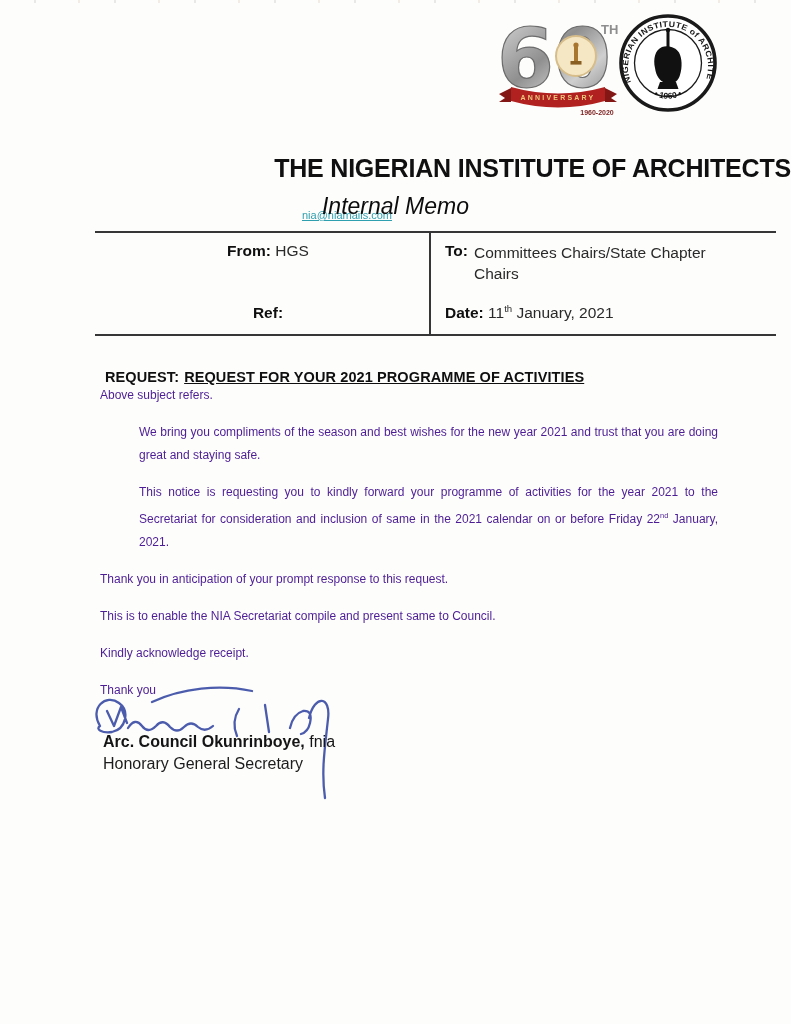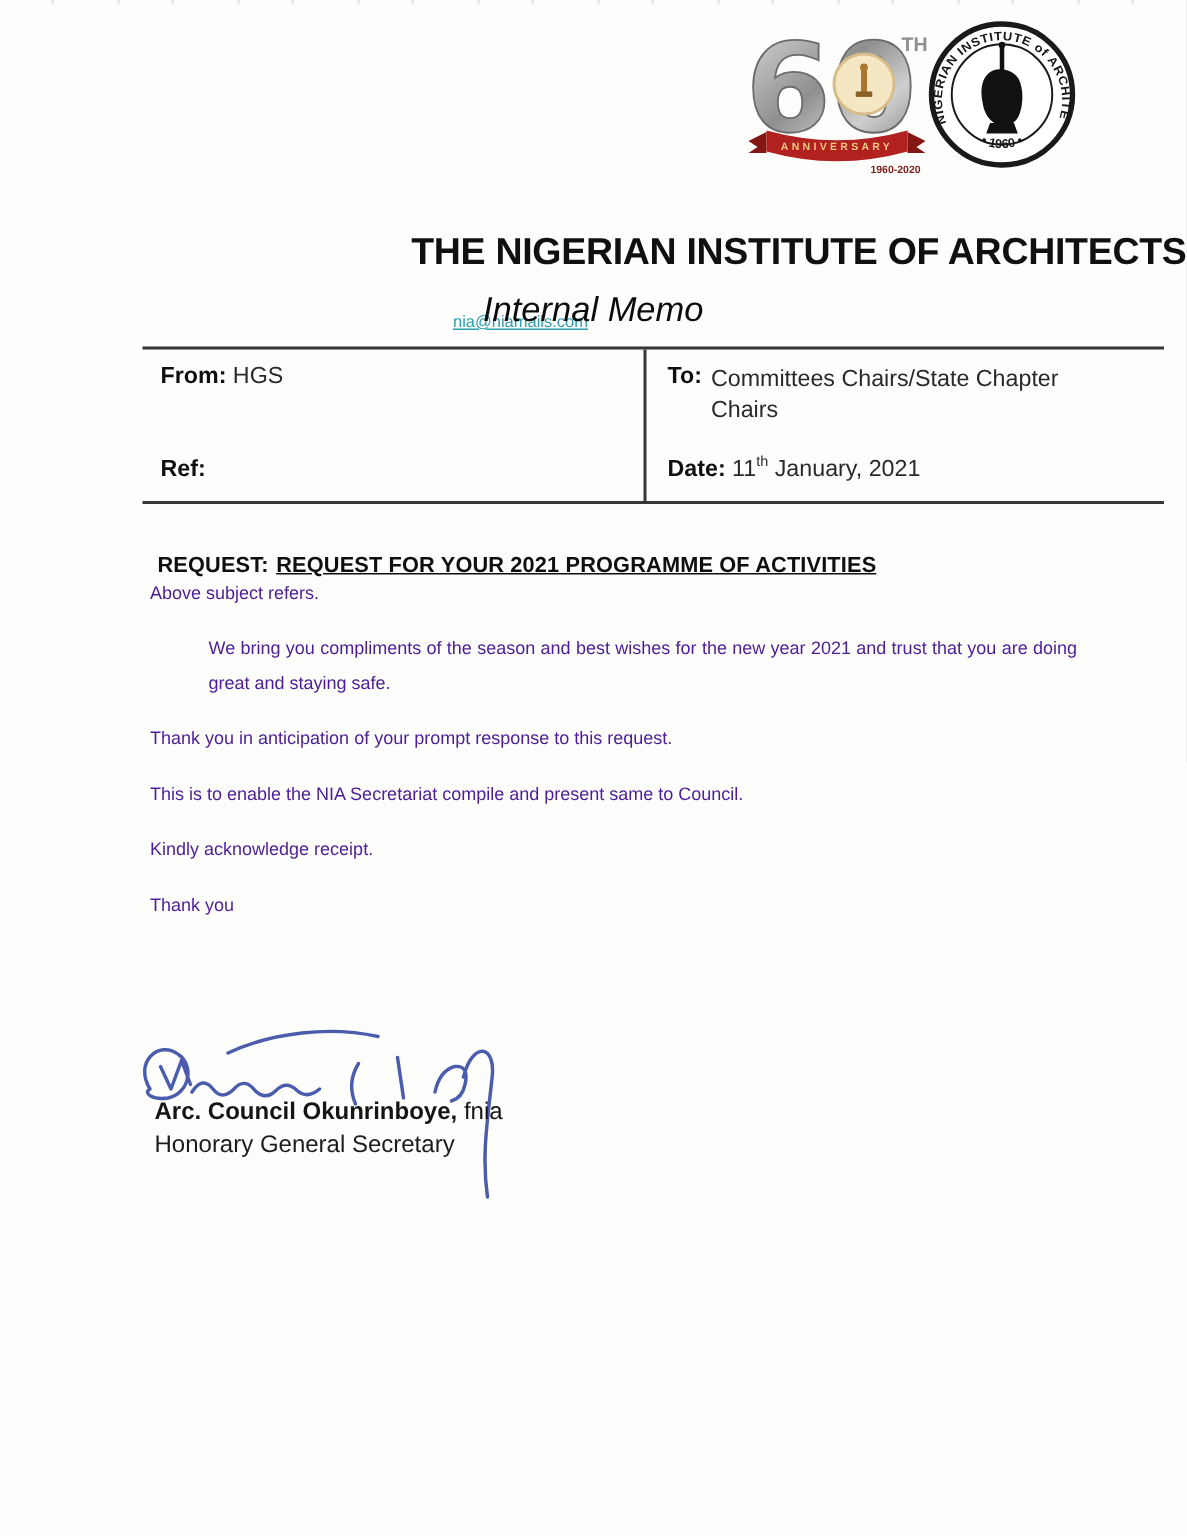--- a/index.html
+++ b/index.html
@@ -31,21 +31,21 @@
     position:absolute; top:193px; left:0; width:791px; text-align:center;
     font-size:23px; font-weight:normal; font-style:italic; color:#0c0c0c;
   }
   
   .memo-table {
     position:absolute; top:231px; left:95px; width:681px; height:105px;
     border-top:2px solid #363636; border-bottom:2px solid #363636; display:flex;
     font-size:15.5px; color:#2a2a2a;
   }
   .cell { display:flex; flex-direction:column; justify-content:space-between; padding:9px 0 12px 12px; }
-  .cell-left  { width:336px; border-right:2px solid #363636; }
+  .cell-left  { width:336px; border-right:2px solid #363636;align-items:center; }
   .cell-right { flex:1; padding-left:14px; }
   .lbl { font-weight:bold; color:#0f0f0f; }
   .to-field { display:flex; gap:6px; }
   .to-val { width:252px; line-height:21px; }
   sup { font-size:0.62em; vertical-align:super; }
   
   .subject-line { position:absolute; top:369px; left:105px; font-size:14.5px; font-weight:bold; color:#0f0f0f; letter-spacing:0.1px; }
   .subject-text { text-decoration:underline; margin-left:5px; }
   .memo-body { position:absolute; top:384px; left:100px; width:618px; font-size:12px; line-height:23px; color:#4c1d95; }
   .memo-body p { margin:0 0 14px; }
@@ -140,20 +140,21 @@
     </div>
   </div>
 
   <div class="subject-line">
     <span>REQUEST:</span><span class="subject-text">REQUEST FOR YOUR 2021 PROGRAMME OF ACTIVITIES</span>
   </div>
 
   <div class="memo-body">
     <p>Above subject refers.</p>
     <p class="justify">We bring you compliments of the season and best wishes for the new year 2021 and trust that you are doing great and staying safe.</p>
+    <p class="justify"><span>This notice is requesting you to kindly forward your programme of activities for the year 2021 to the Secretariat for consideration and inclusion of same in the 2021 calendar on or before Friday 22</span><sup>nd</sup><span> January, 2021.</span></p>
     <p>Thank you in anticipation of your prompt response to this request.</p>
     <p>This is to enable the NIA Secretariat compile and present same to Council.</p>
     <p>Kindly acknowledge receipt.</p>
     <p>Thank you</p>
   </div>
 
   <svg class="sig-svg" viewBox="0 0 290 135">
     <g fill="none" stroke-width="2.3" stroke-linecap="round" stroke-linejoin="round" opacity="0.92">
       <path d="M 74,32 C 104,18 142,14 174,21" stroke="#3e4fa6"></path>
       <path d="M 22,56 C 11,38 28,23 41,33 C 52,41 48,59 34,62 C 24,63.5 17,59 22,56 M 29,41 L 36,56 L 43,37 L 49,53" stroke="#3e4fa6"></path>

